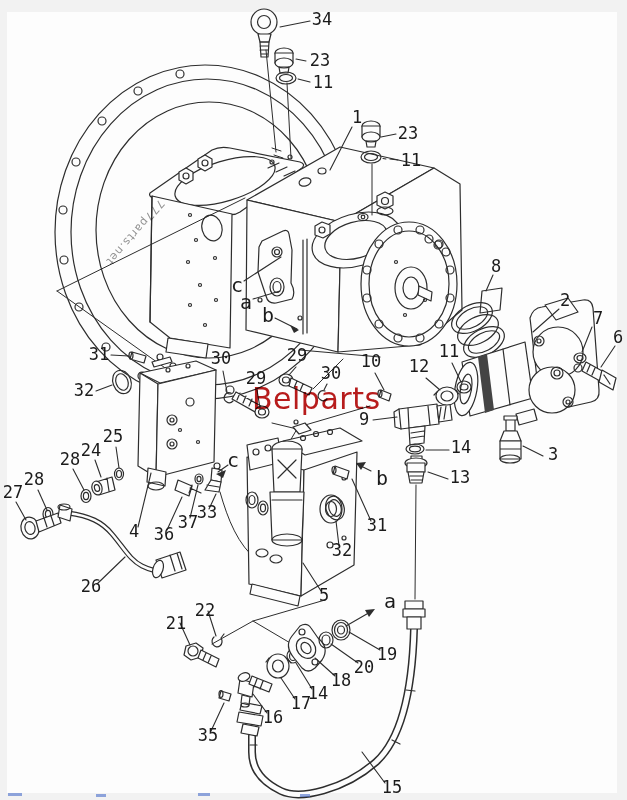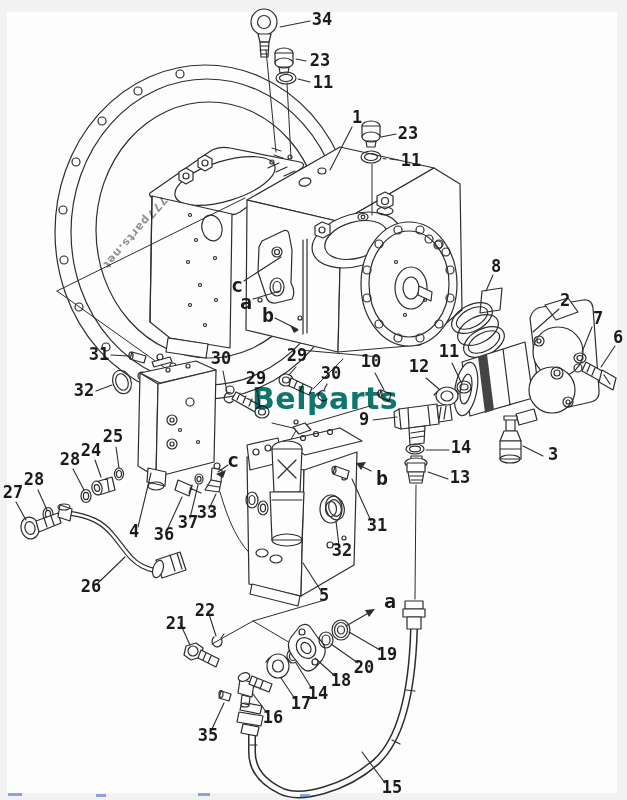--- a/index.html
+++ b/index.html
@@ -1,22 +1,22 @@
 <!DOCTYPE html>
 <html><head>
 <meta charset="utf-8">
 <style>
   html,body{margin:0;padding:0;}
   body{background:#f2f2f2;font-family:"DejaVu Sans",sans-serif;}
-  .stage{position:relative;width:627px;height:800px;background:#f2f2f2;overflow:hidden;font-weight:bold;}
+  .stage{position:relative;width:627px;height:800px;background:#f2f2f2;overflow:hidden;}
   .paper{position:absolute;left:7px;top:12px;width:610px;height:781px;background:#fdfdfd;}
   svg{position:absolute;left:0;top:0;}
   svg text{font-family:"DejaVu Sans Mono",monospace;font-size:17px;fill:#1b1b1b;}
   svg text.vletter{font-size:20px;}
-  .wm-center{position:absolute;left:252px;top:381px;font-size:30px;color:#0f766e;
+  .wm-center{position:absolute;left:252px;top:381px;font-size:30px;color:#b91c1c;
              letter-spacing:.5px;mix-blend-mode:multiply;pointer-events:none;}
   .wm-diag{position:absolute;left:80px;top:226px;width:110px;text-align:center;
            font-size:11px;color:#939393;transform:rotate(131deg);letter-spacing:1px;
            mix-blend-mode:multiply;pointer-events:none;}
   .frag{position:absolute;height:3px;background:#5577cc;opacity:.65;}
 </style>
 </head>
 <body>
 
 <div class="stage">

